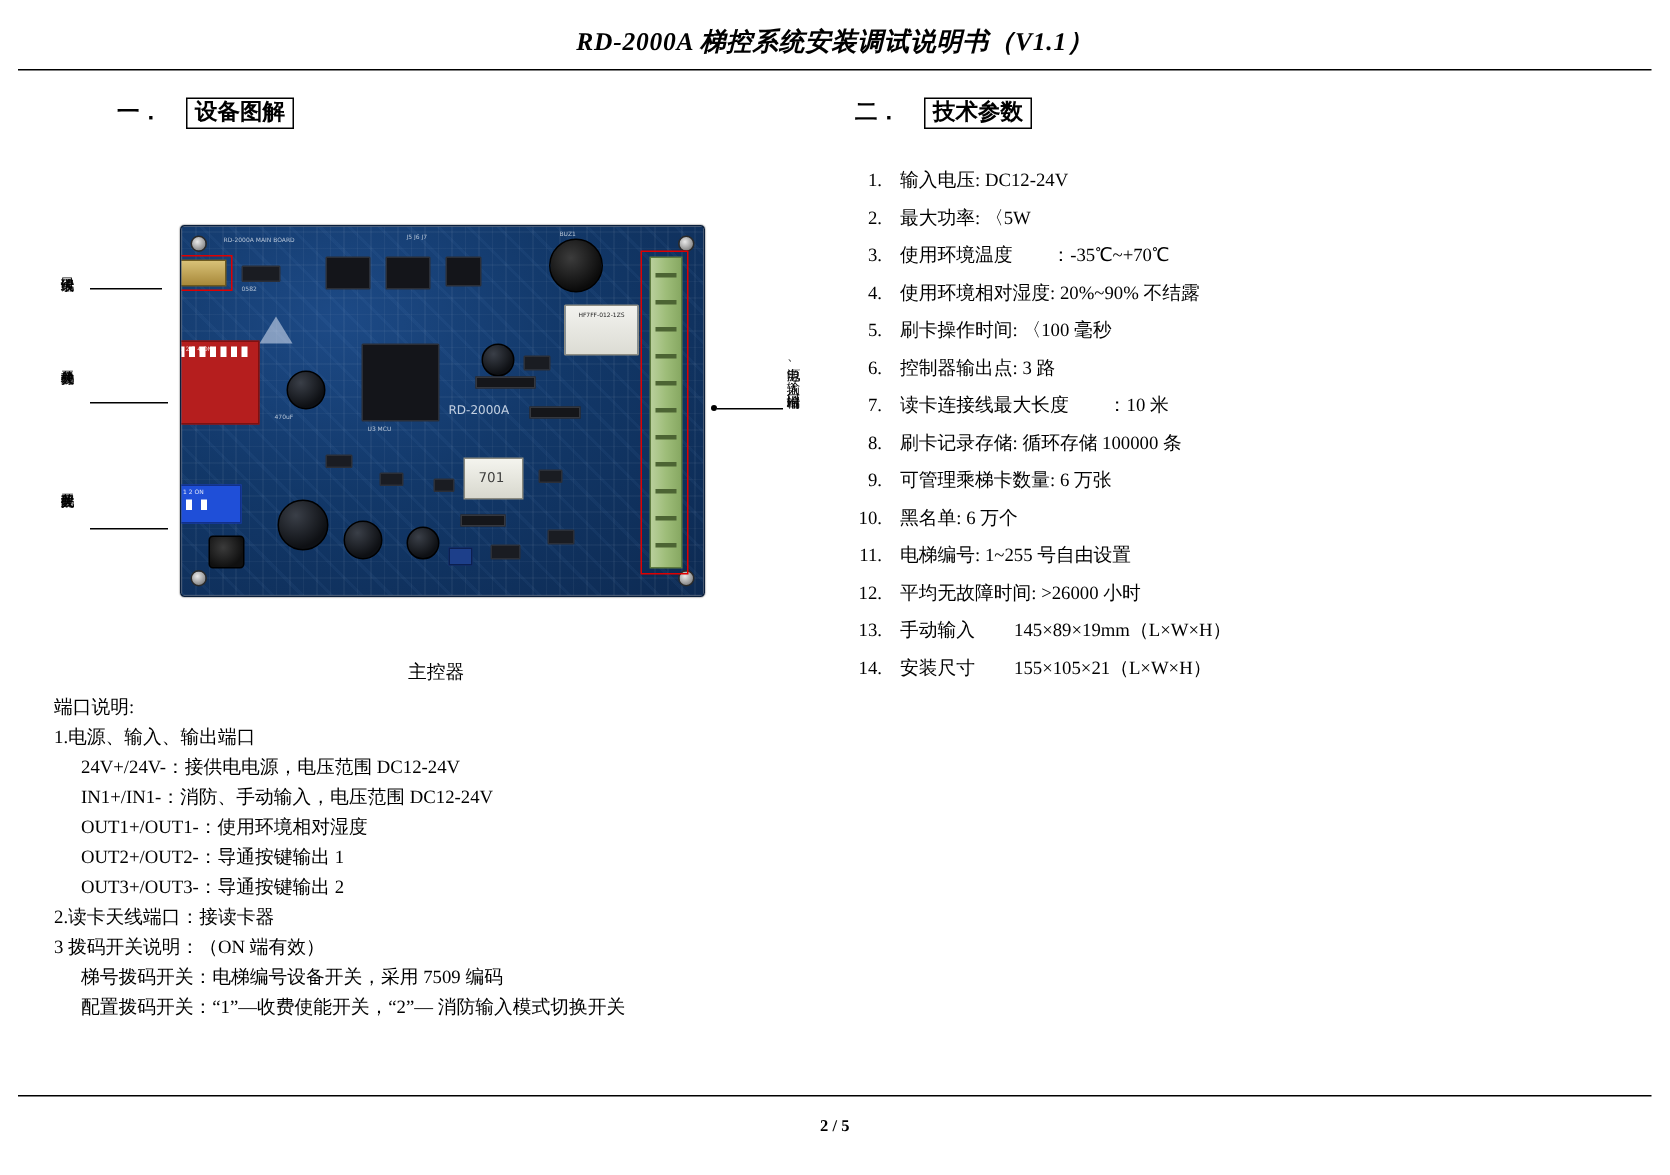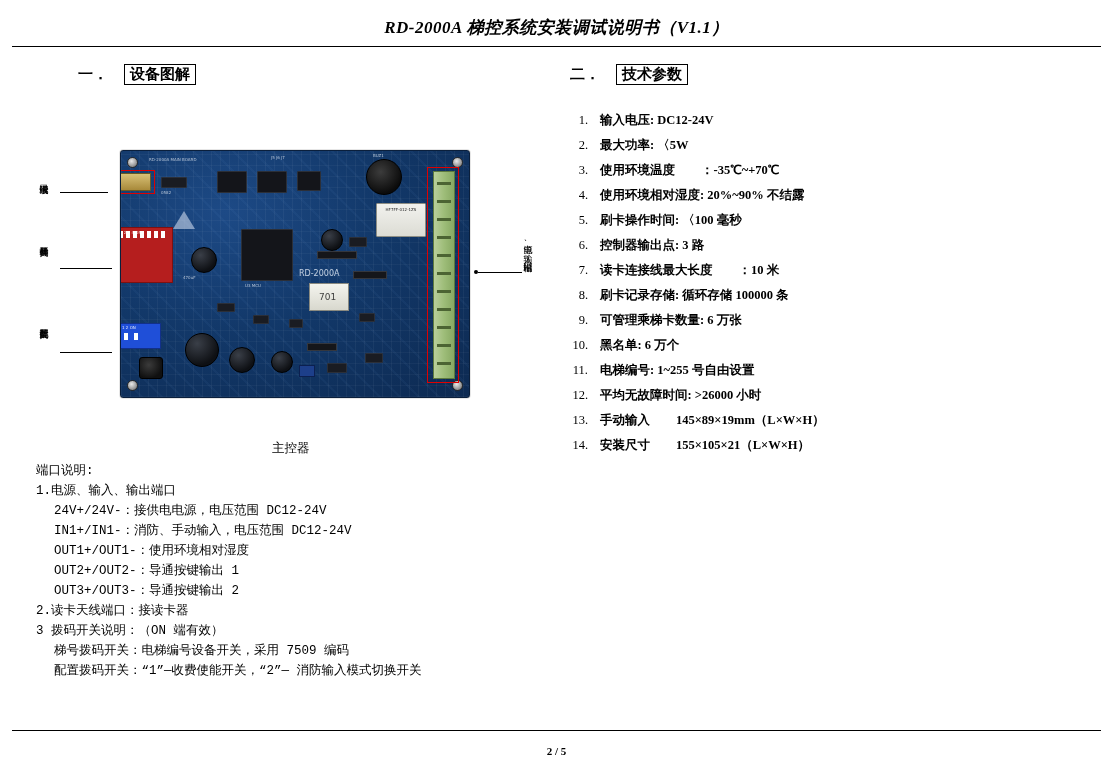--- a/index.html
+++ b/index.html
@@ -201,21 +201,20 @@
     font-size: 12.5px;
   }
   
   .left-text {
     position: absolute;
     top: 461px;
     left: 36px;
     width: 500px;
     font-size: 12.5px;
     line-height: 20px;
-    font-family: Liberation Mono, monospace;
   }
   .left-text div { white-space: nowrap; }
   .ind1 { padding-left: 0; }
   .ind2 { padding-left: 18px; }
   
   .spec-list {
     position: absolute;
     top: 108px;
     left: 570px;
     width: 520px;
@@ -225,21 +224,21 @@
     display: flex;
     line-height: 25px;
     white-space: nowrap;
   }
   .spec-idx {
     width: 30px;
     text-align: right;
     padding-right: 12px;
     box-sizing: border-box;
   }
-  .spec-txt { flex: 1; font-weight: bold; }
+  .spec-txt { flex: 1; }
   .spec-txt .gap { display: inline-block; width: 26px; }
   
   .footer-rule {
     position: absolute;
     bottom: 52px;
     left: 12px;
     width: 1089px;
     border-top: 1px solid #000;
   }
   .footer {
@@ -319,21 +318,21 @@
       </div>
 
       <div class="comp dipblue" style="left:-6px; top:172px; width:46px; height:26px;">
         <div class="silk" style="left:6px; top:1px; color:#fff;">1 2 ON</div>
         <div class="handle" style="left:8px; top:9px;"></div>
         <div class="handle" style="left:18px; top:9px;"></div>
       </div>
 
       <div class="comp" style="left:18px; top:206px; width:24px; height:22px; background:radial-gradient(circle at 40% 35%,#3b3b3b,#101010 72%); border:1px solid #000; border-radius:3px;"></div>
 
-      <div class="comp" style="left:188px; top:132px; width:40px; height:28px; background:linear-gradient(180deg,#f4f4ee,#d8d8ce); border:1px solid #8a8a80;">
+      <div class="comp" style="left:188px; top:154px; width:40px; height:28px; background:linear-gradient(180deg,#f4f4ee,#d8d8ce); border:1px solid #8a8a80;">
         <div class="silk" style="left:9px; top:8px; color:#222; font-size:9px;">701</div>
       </div>
 
       <div class="silk" style="left:178px; top:118px; font-size:8px; color:#dfe8f4;">RD-2000A</div>
 
       <div class="comp pinheader" style="left:196px; top:100px; width:40px; height:8px;"></div>
       <div class="comp pinheader" style="left:232px; top:120px; width:34px; height:8px;"></div>
       <div class="comp pinheader" style="left:186px; top:192px; width:30px; height:8px;"></div>
 
       <div class="comp greenterm" style="right:14px; top:20px; width:22px; height:208px;">

